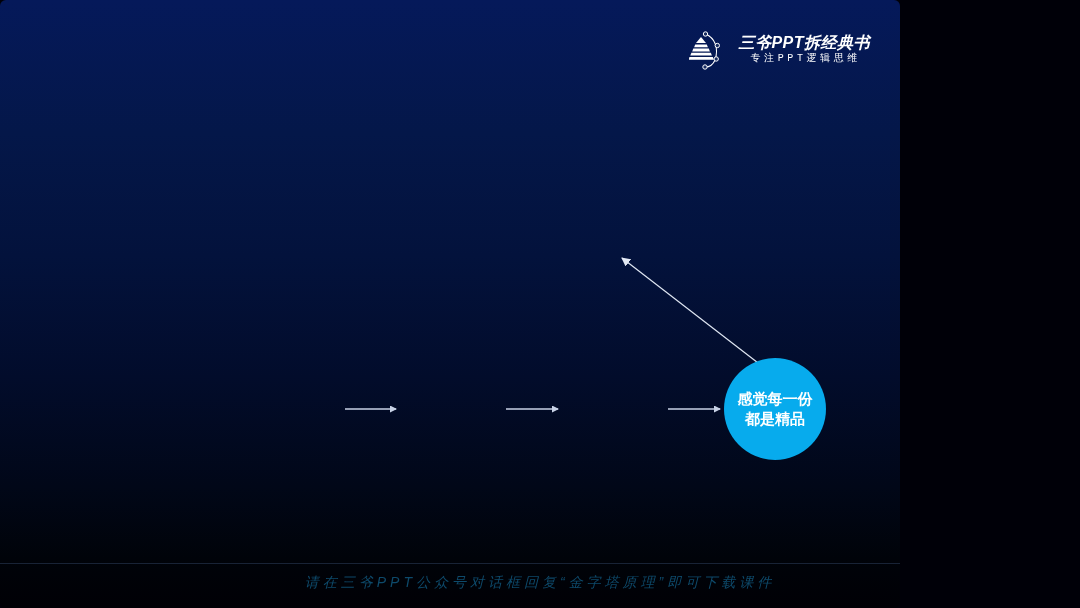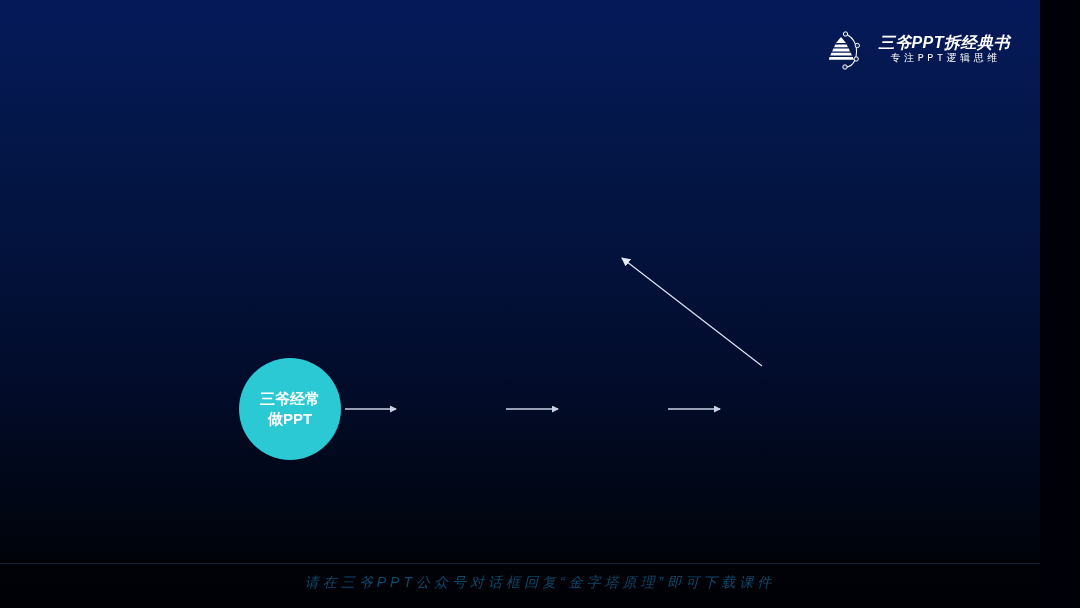--- a/index.html
+++ b/index.html
@@ -4,31 +4,32 @@
 <style>
   * { margin:0; padding:0; box-sizing:border-box; }
   html,body { width:1080px; height:608px; }
   body {
     font-family:"Liberation Sans","DejaVu Sans",sans-serif;
     background:#000008;
     overflow:hidden;
   }
   #slide {
     position:relative;
-    width:1040px;
+    width:900px;
     height:608px;
     background:linear-gradient(180deg,
         #05195a 0%,
         #041749 22%,
         #03123c 42%,
         #020c2b 62%,
         #010718 80%,
         #000309 92%,
         #000005 100%);
     overflow:hidden;
+    border-radius:6px;
   }
 
   
   #logo {
     position:absolute;
     right:30px; top:28px;
     display:flex;
     align-items:center;
     gap:9px;
   }
@@ -163,24 +164,24 @@
     </defs>
     <g stroke="#c8d2e6" stroke-width="1.4" marker-end="url(#ah)">
       <line x1="345" y1="409" x2="396" y2="409"></line>
       <line x1="506" y1="409" x2="558" y2="409"></line>
       <line x1="668" y1="409" x2="720" y2="409"></line>
     </g>
     <line x1="762" y1="366" x2="622" y2="258" stroke="#dfe6f2" stroke-width="1.2" marker-end="url(#ah2)"></line>
   </svg>
 
 
-  <div class="node step" id="node-step-1">
-    <span class="line">三爷经常</span>
-    <span class="line">做PPT</span>
-  </div>
 
 
 
+  <div class="node step" id="node-step-4">
+    <span class="line">感觉每一份</span>
+    <span class="line">都是精品</span>
+  </div>
 
   <div id="footer-divider"></div>
   <div id="footer-note">请在三爷PPT公众号对话框回复“金字塔原理”即可下载课件</div>
 
 </div>
 
 </body></html>

